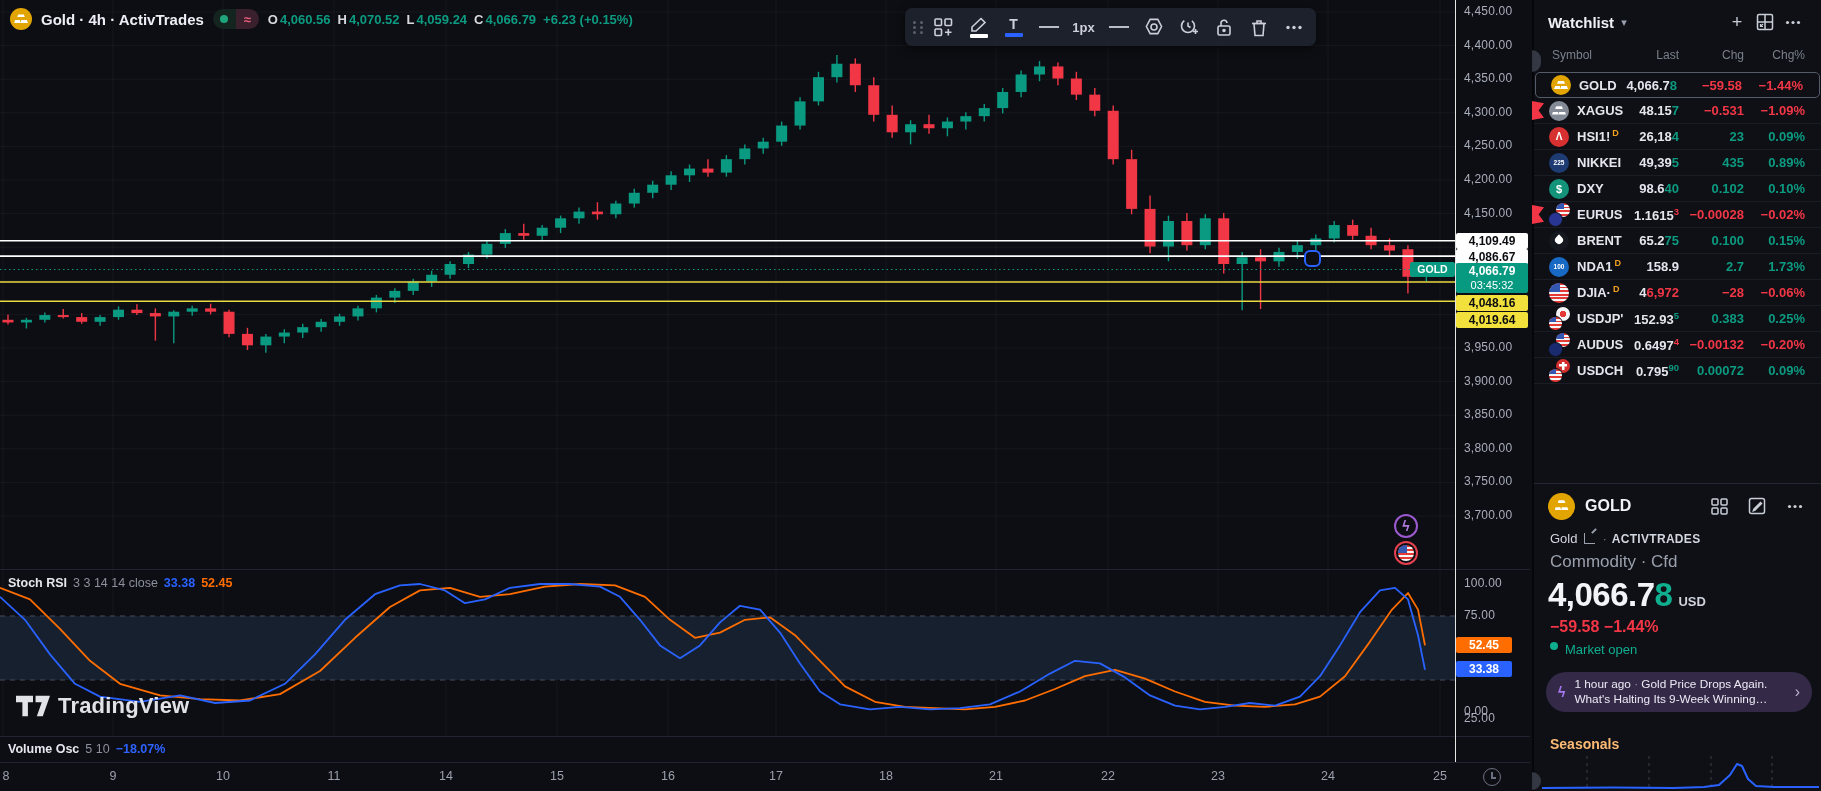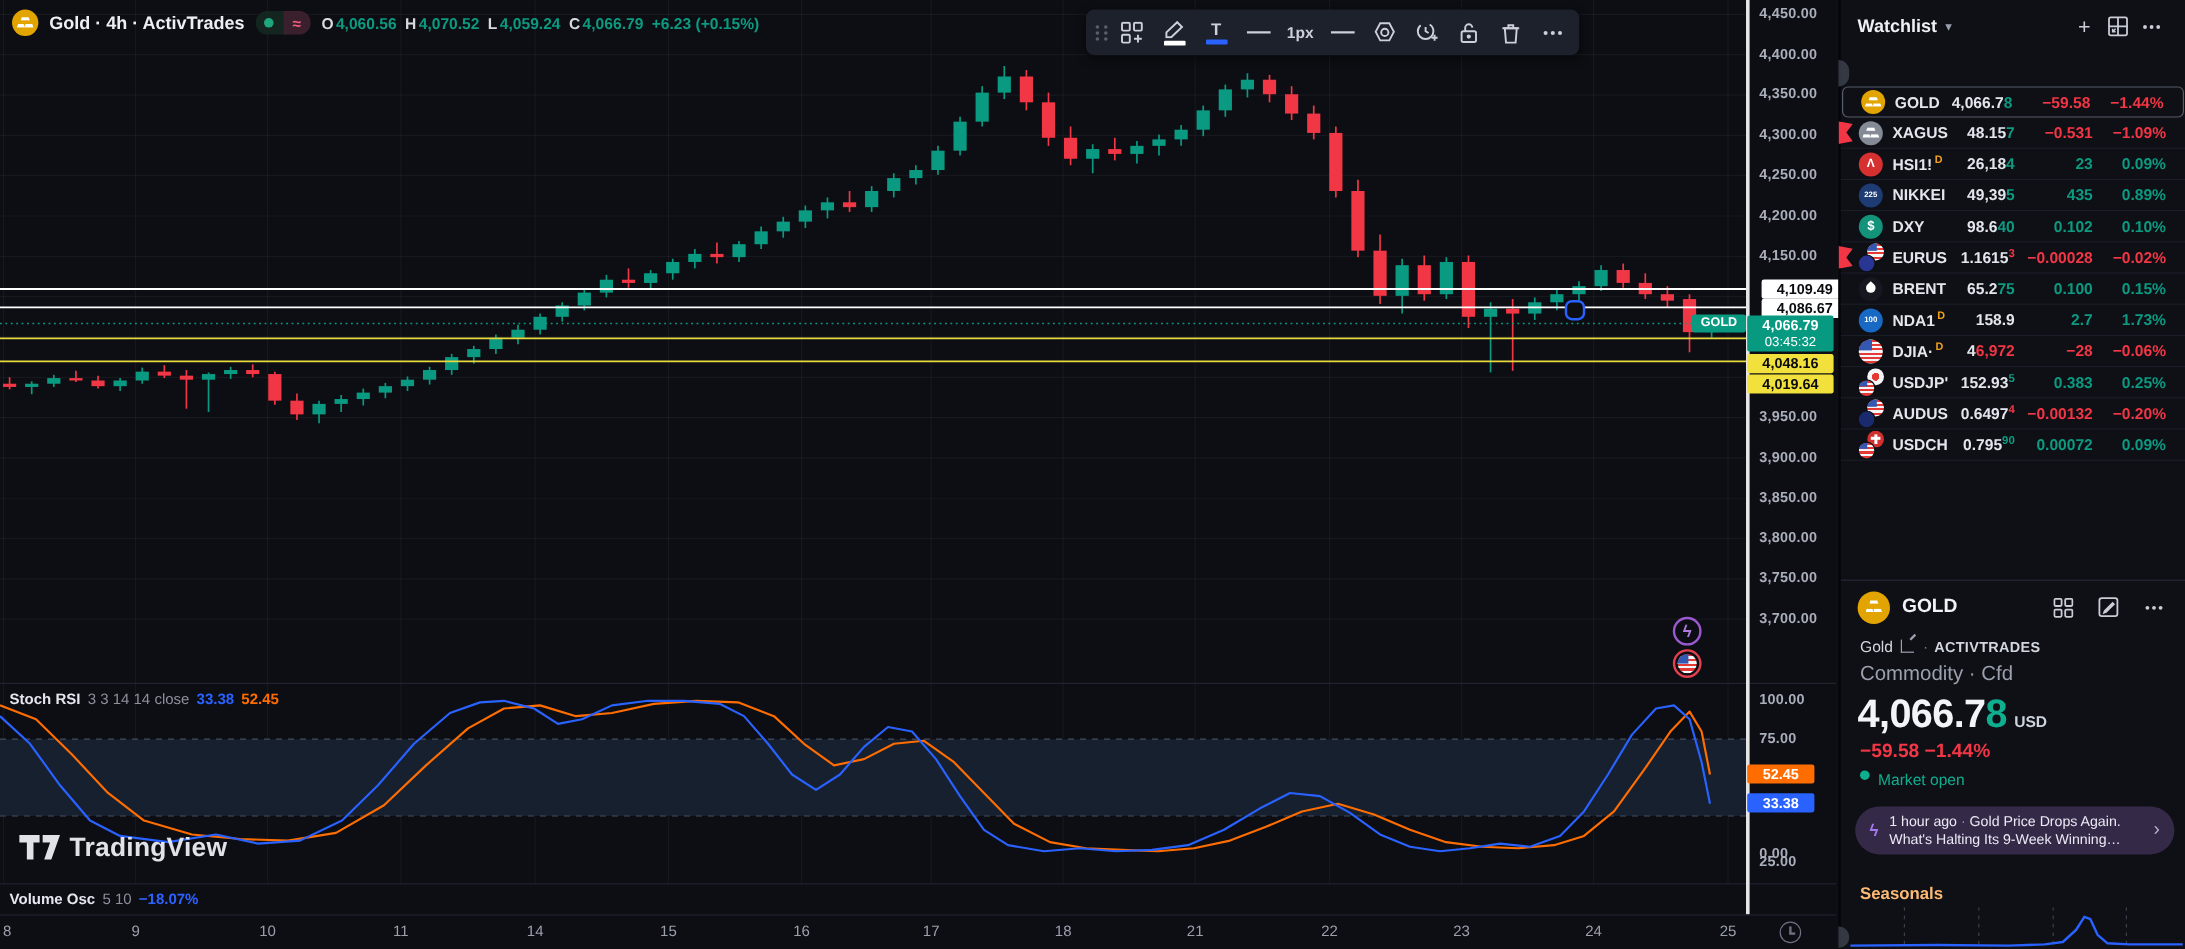--- a/index.html
+++ b/index.html
@@ -5,24 +5,24 @@
   html,body{margin:0;padding:0;background:#07080b;}
   *{box-sizing:border-box;font-family:"Liberation Sans",sans-serif;}
   .app{position:relative;width:1821px;height:791px;background:#0e0f14;overflow:hidden;color:#d6d9e0;}
   
   .chart-area{position:absolute;left:0;top:0;width:1530px;height:791px;background:#0d0e13;}
   svg{display:block;}
   #main-svg{position:absolute;left:0;top:0;}
   #stoch-svg{position:absolute;left:0;top:570px;}
   .pane-sep{position:absolute;left:0;width:1530px;height:1px;background:#1f2430;}
   
-  .price-axis{position:absolute;left:1455px;top:0;width:74px;height:762px;border-left:3px solid #e5e5e5;font-weight:bold;}
+  .price-axis{position:absolute;left:1455px;top:0;width:74px;height:762px;border-left:1px solid #e5e5e5;}
   .ptick{position:absolute;left:8px;font-size:12px;color:#a9aebb;letter-spacing:.2px;}
   .plabel{position:absolute;left:1456px;width:72px;text-align:center;font-size:12px;font-weight:700;border-radius:2px;padding:1px 0;}
-  .plabel.white{background:#fff;color:#0b0c10;margin-left:12px;}
+  .plabel.white{background:#fff;color:#0b0c10;}
   .plabel.yellow{background:#f2e13c;color:#0b0c10;}
   .plabel.teal{background:#089981;color:#fff;line-height:14px;}
   .plabel.teal .cd{font-weight:400;font-size:11px;}
   .sbadge{position:absolute;left:1456px;width:56px;text-align:center;font-size:12px;font-weight:700;color:#fff;border-radius:2px;padding:1px 0;}
   .sbadge.orange{background:#ff6d00;}
   .sbadge.blue{background:#2962ff;}
   
   .legend{position:absolute;left:10px;top:7px;display:flex;align-items:center;gap:9px;height:24px;}
   .sym-circle{display:inline-flex;align-items:center;justify-content:center;border-radius:50%;position:relative;flex:none;}
   .ic-gold-lg{width:22px;height:22px;background:#e2a400;}
@@ -567,20 +567,26 @@
         <svg width="16" height="5" viewBox="0 0 16 5">
             <g fill="#c9cdd6">
               <circle cx="2.5" cy="2.5" r="1.6"></circle>
               <circle cx="8" cy="2.5" r="1.6"></circle>
               <circle cx="13.5" cy="2.5" r="1.6"></circle>
             </g>
           </svg>
       </span>
     </div>
     <span class="collapse-tab"></span>
+    <div class="wl-cols">
+      <span style="left:18px">Symbol</span>
+      <span style="right:142px">Last</span>
+      <span style="right:77px">Chg</span>
+      <span style="right:16px">Chg%</span>
+    </div>
     <div class="wl-rows" id="wl-rows">
         <div class="wl-row selected">
           <span class="sym-ic ic-gold goldbars"></span>
           <span class="sym-name">GOLD</span>
           <span class="cell last">4,066.7<span class="sub up">8</span></span>
           <span class="cell chg dn">−59.58</span>
           <span class="cell chgp dn">−1.44%</span>
         </div>
         <div class="wl-row">
           <span class="wl-flag"></span>

